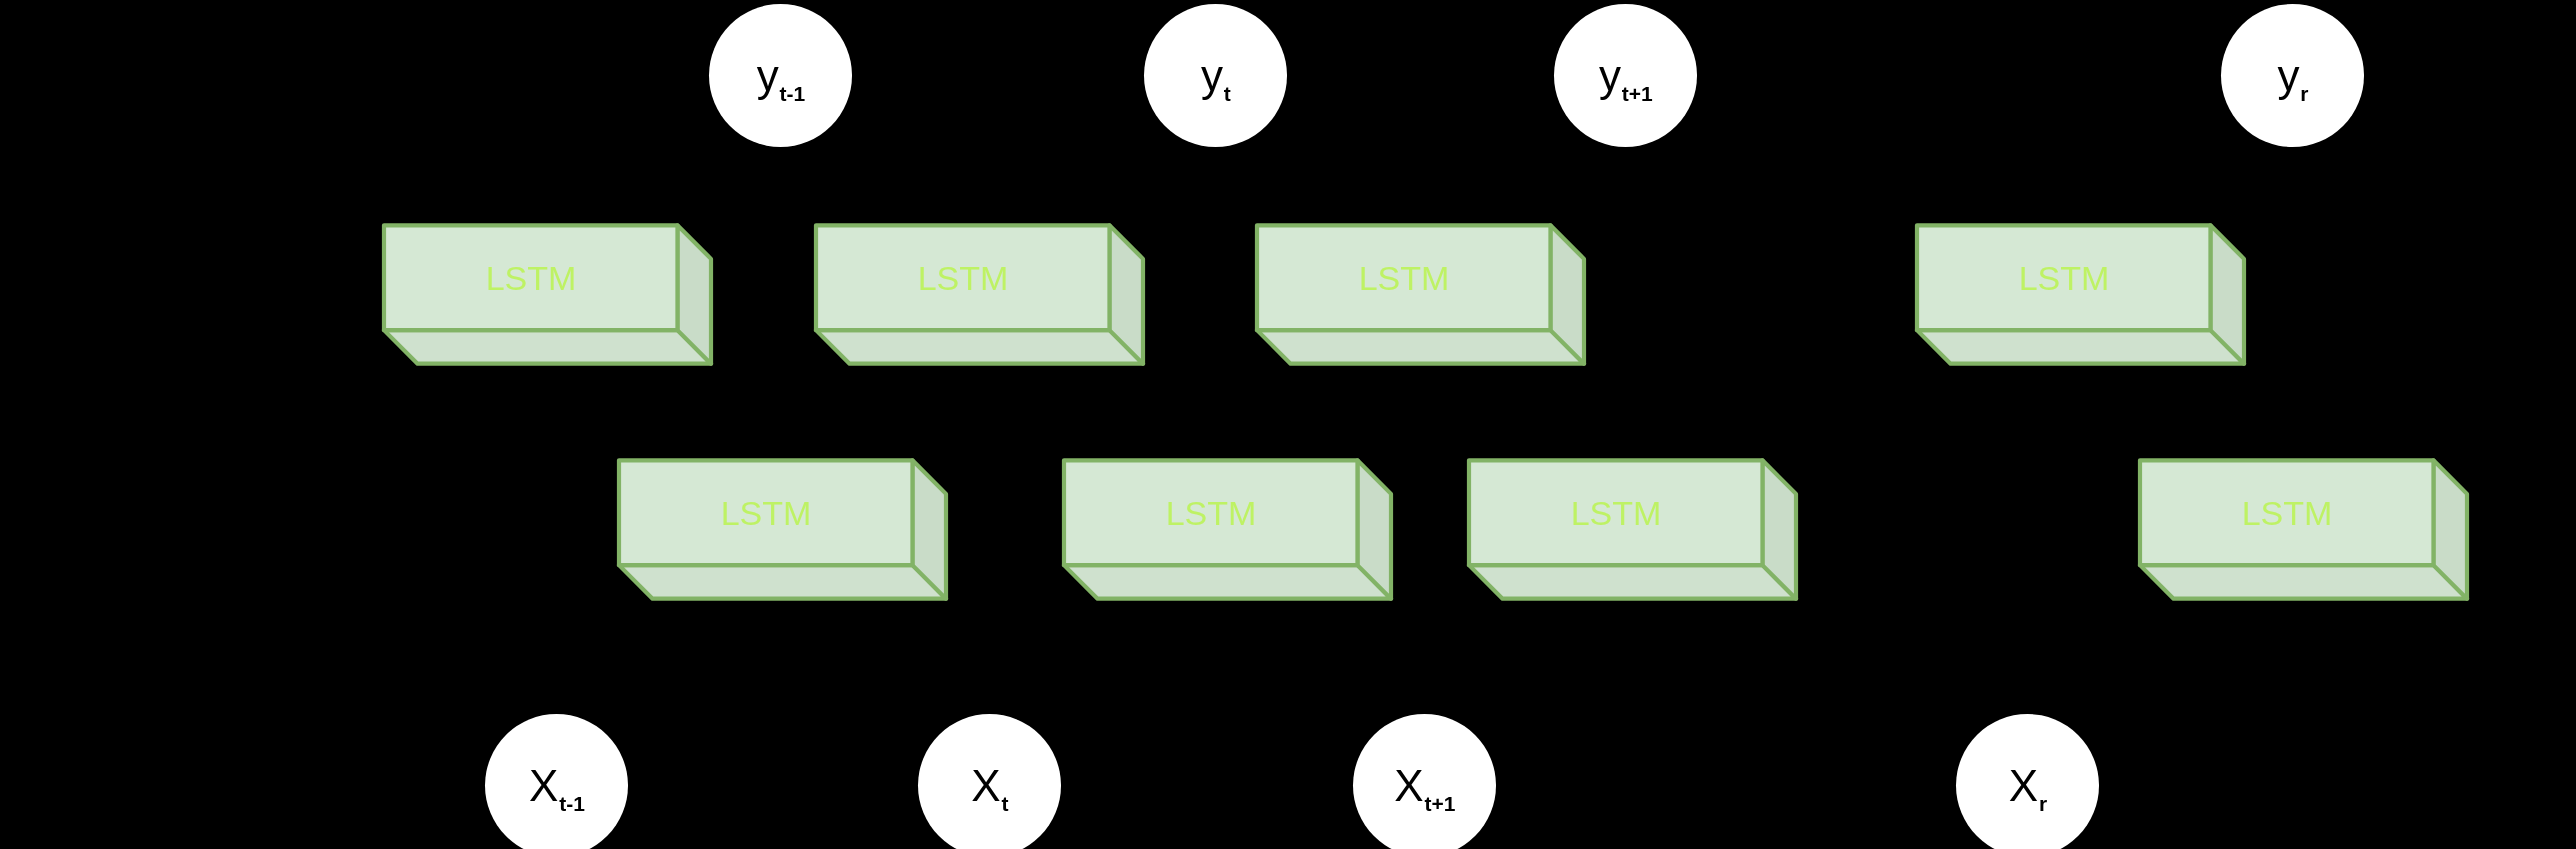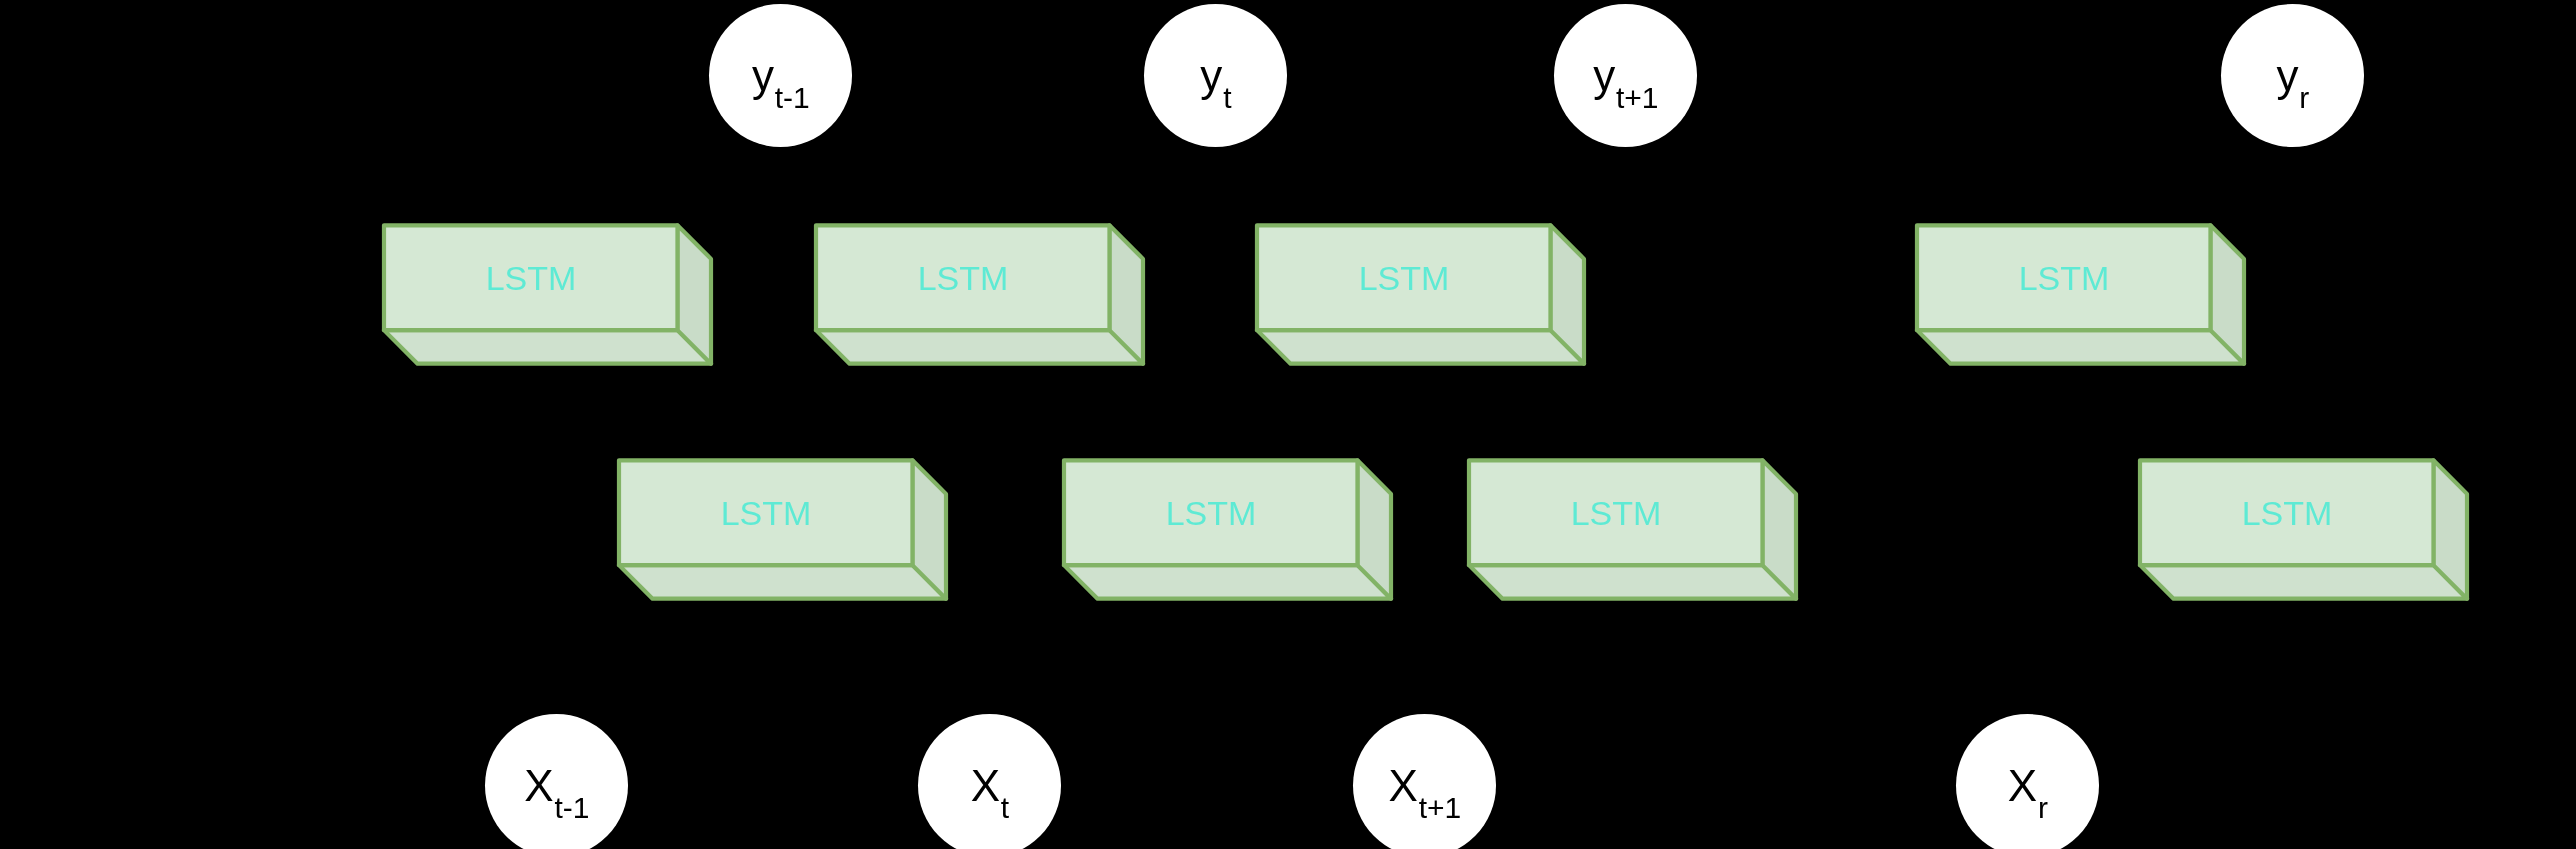--- a/index.html
+++ b/index.html
@@ -31,41 +31,42 @@
     color: #000000;
     font-family: "Liberation Sans", sans-serif;
     font-size: 44px;
     line-height: 1;
     letter-spacing: 0px;
     white-space: nowrap;
     display: inline-flex;
     align-items: baseline;
   }
   .node-label .sub {
-    font-size: 30px;
+    font-size: 21px;
     line-height: 1;
     position: relative;
-    top: 17px;
+    top: 10px;
     left: 0.8px;
+    font-weight: bold;
   }
 
   
   .cube {
     position: absolute;
   }
   .cube svg {
     display: block;
     overflow: visible;
   }
   .cube-text {
     position: absolute;
     display: flex;
     align-items: center;
     justify-content: center;
-    color: #5eead4;
+    color: #bef264;
     font-family: "Liberation Sans", sans-serif;
     font-size: 34px;
     line-height: 1;
     white-space: nowrap;
     pointer-events: none;
   }
 </style>
 </head>
 <body>
 

